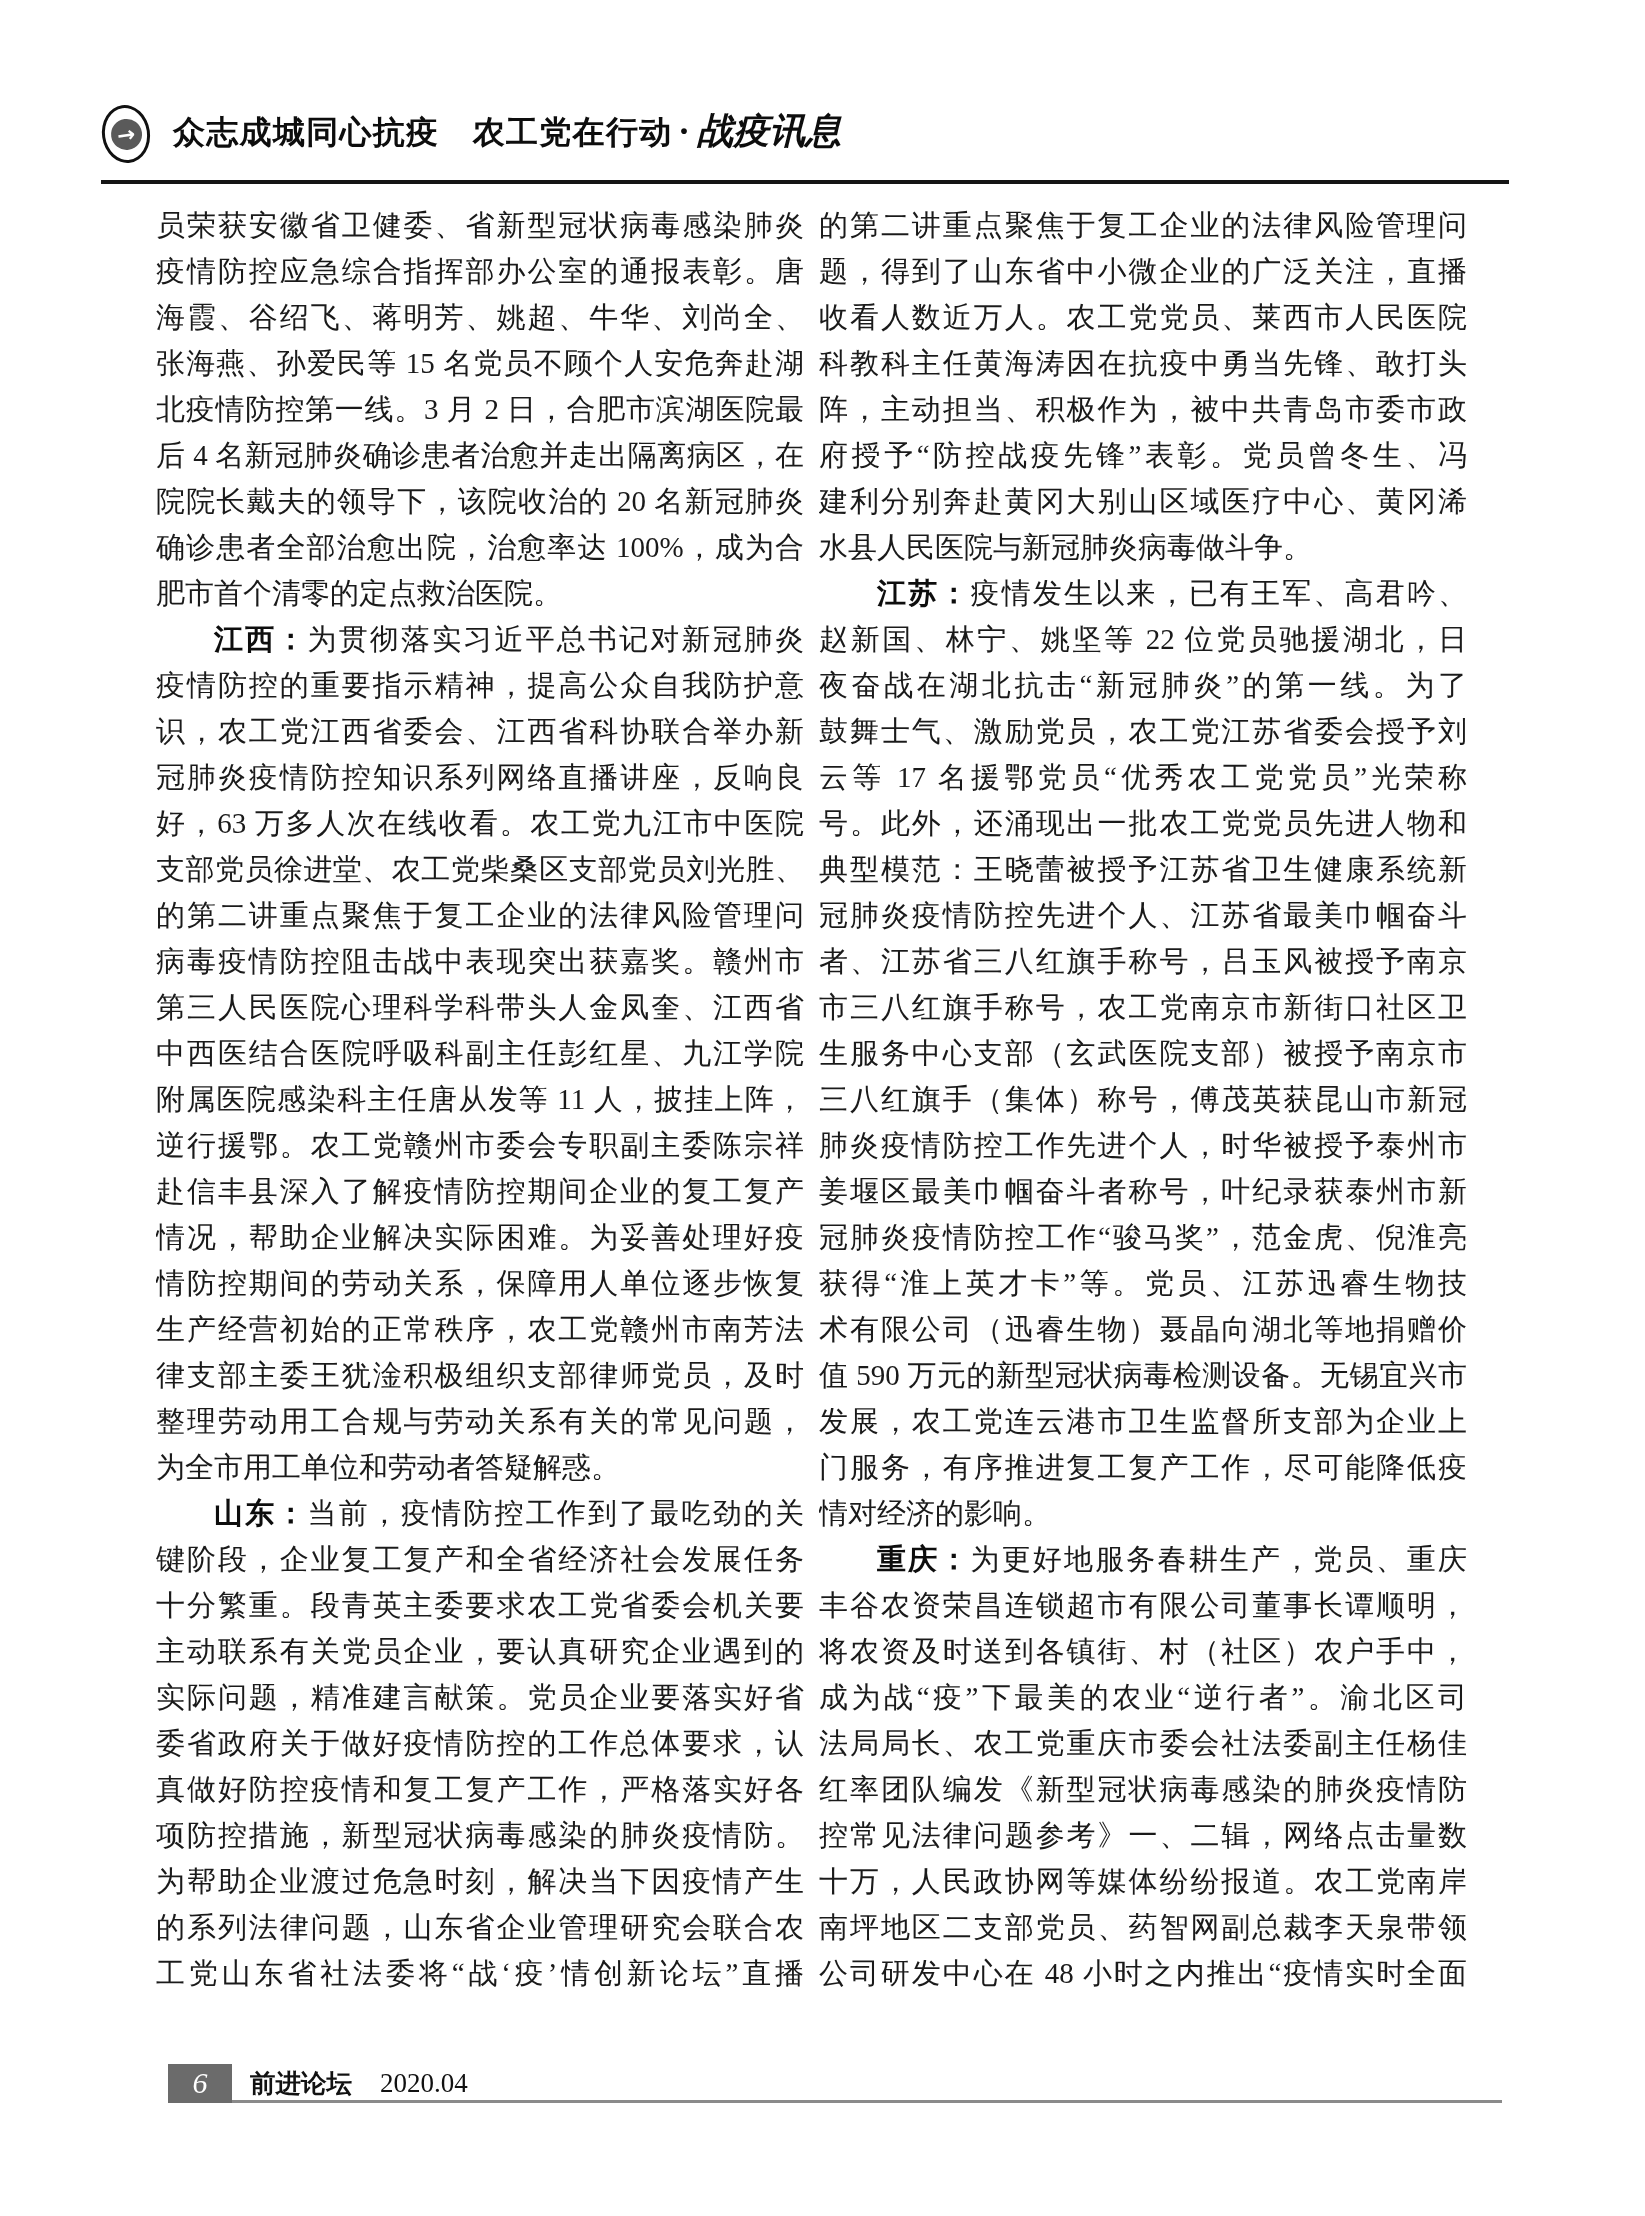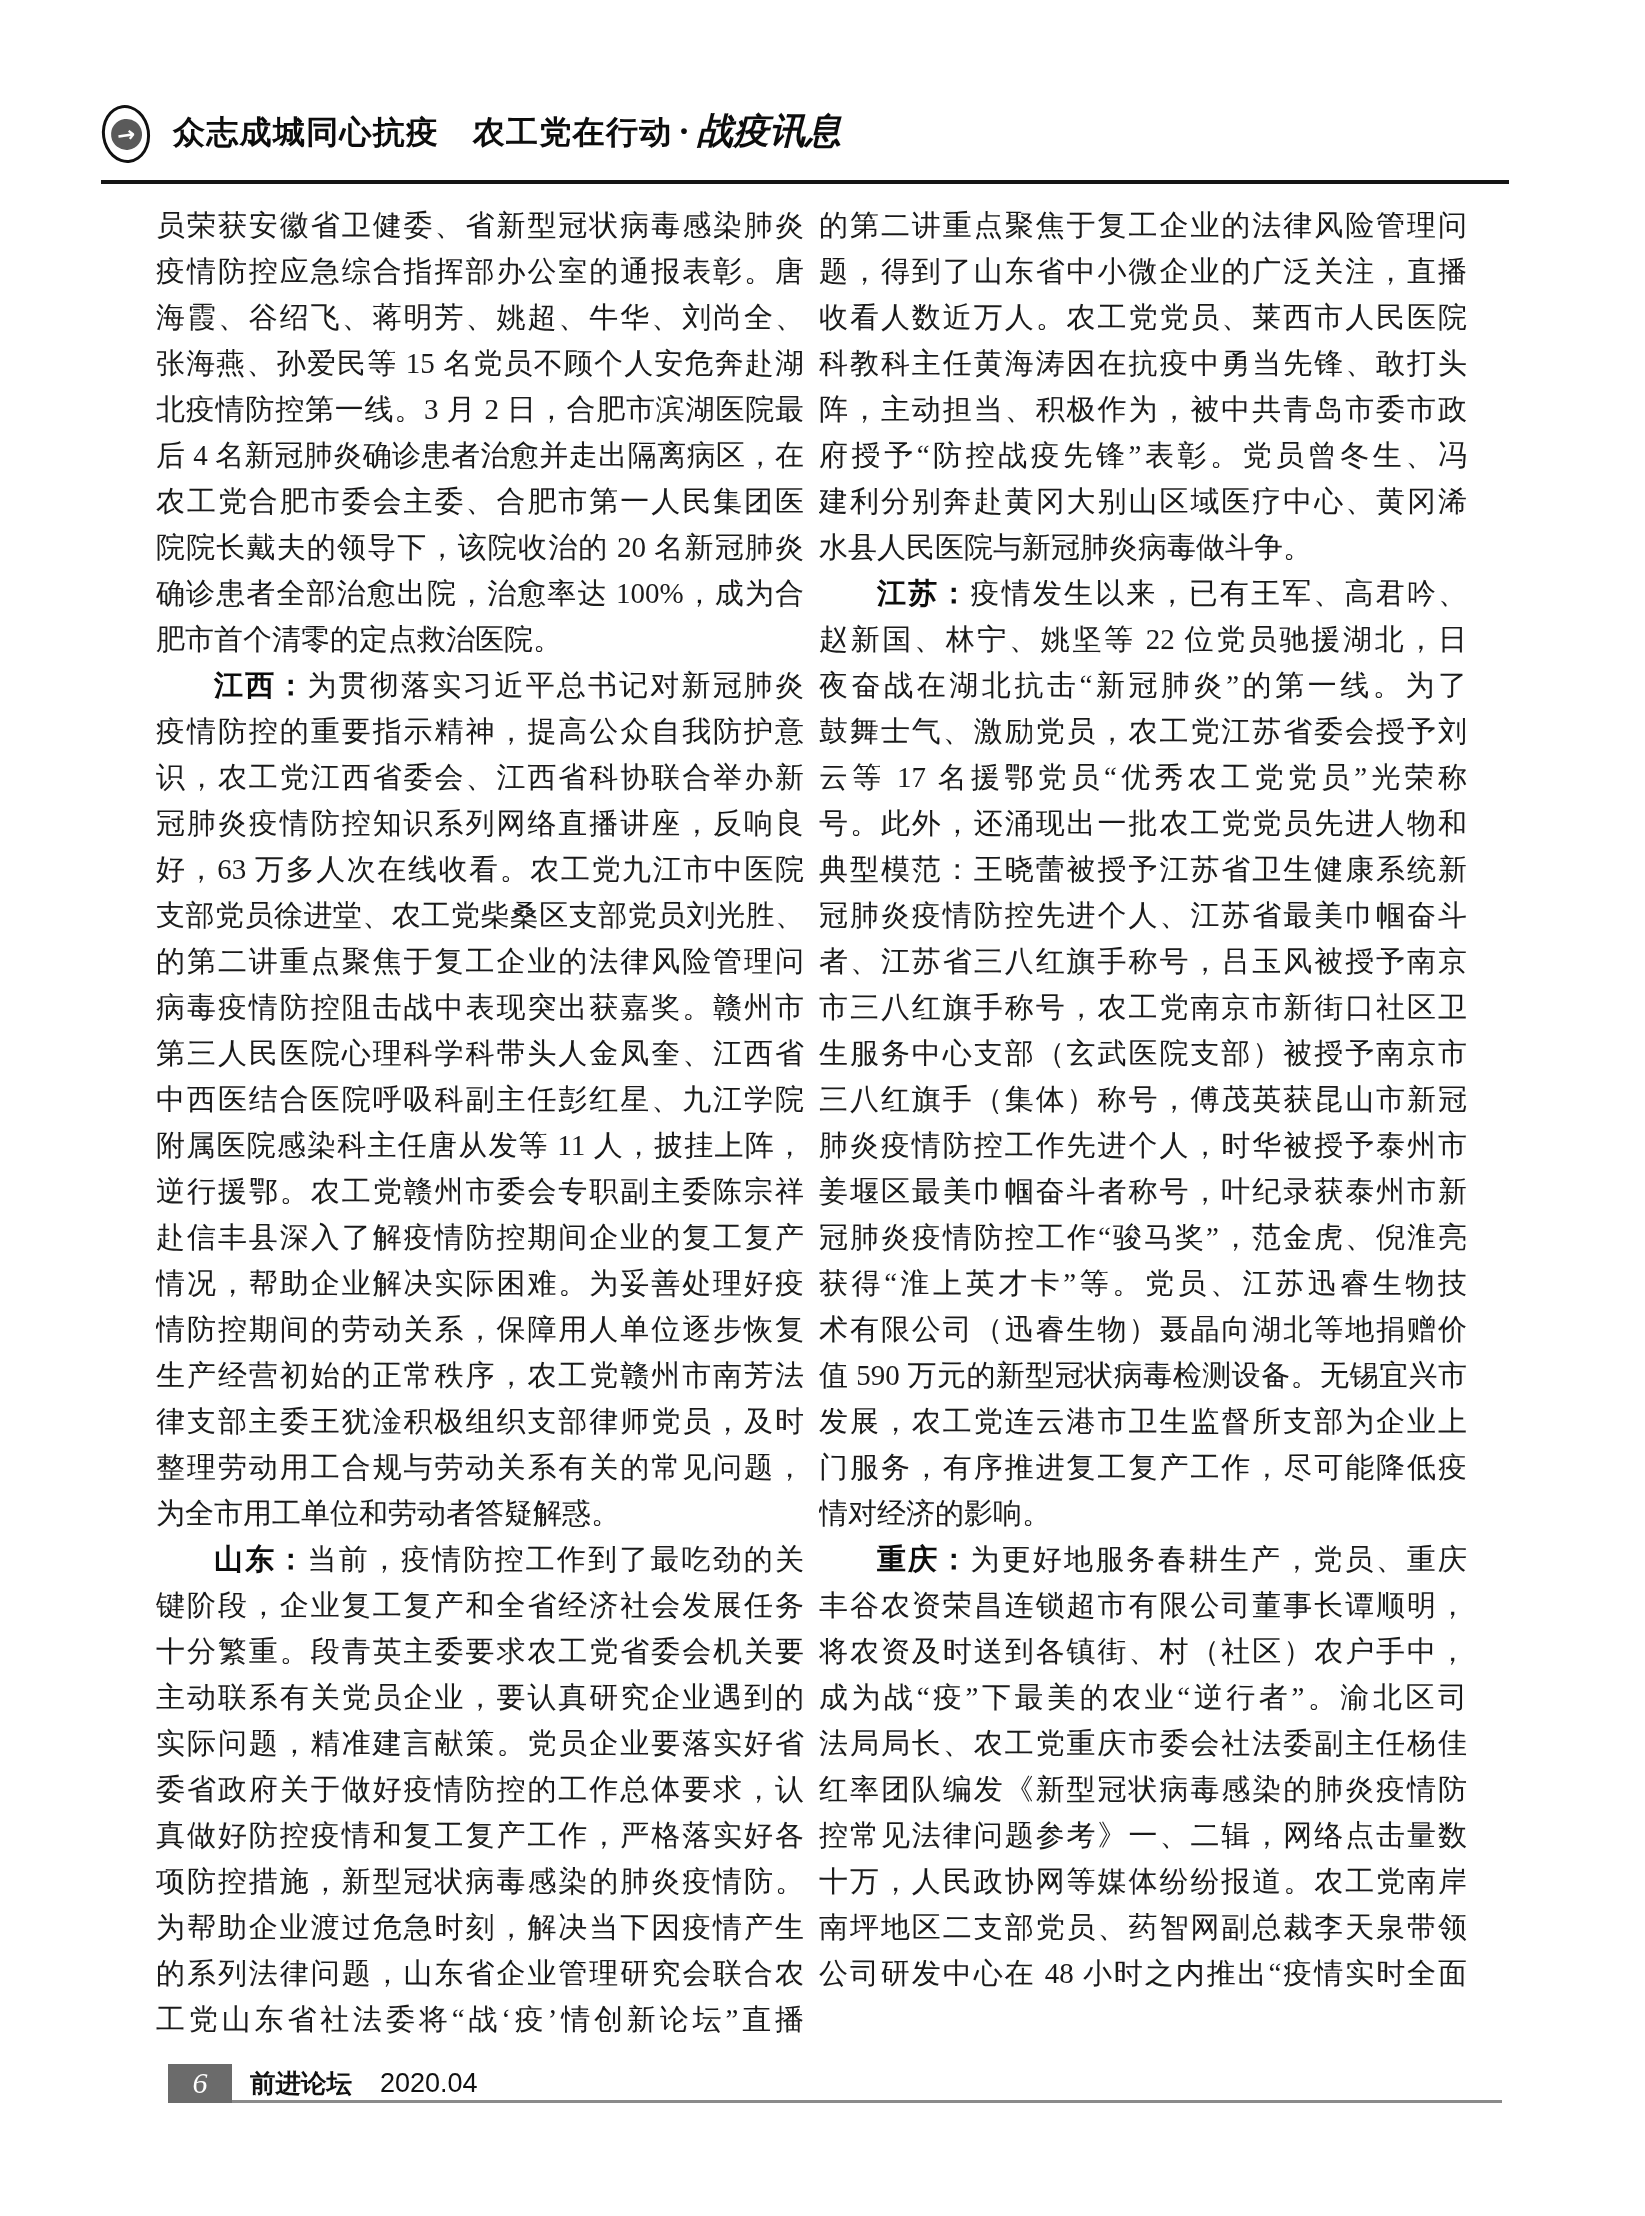--- a/index.html
+++ b/index.html
@@ -105,21 +105,21 @@
     position: absolute; left: 250px; top: 8px;
     height: 39px; line-height: 38px;
     font-family: "Liberation Sans", "DejaVu Sans", sans-serif;
     font-weight: bold;
     font-size: 25.5px;
     color: #111;
   }
   .ftr-issue {
     position: absolute; left: 380px; top: 8px;
     height: 39px; line-height: 38px;
-    font-family: Liberation Sans, sans-serif;
+    font-family: Liberation Serif, serif;
     font-size: 27px;
     color: #111;
   }
 </style>
 </head>
 <body>
 
 <div class="page">
 
   <div class="hdr">
@@ -130,21 +130,20 @@
     <div class="hdr-line"></div>
   </div>
 
   <div class="col col-left" id="col-left">
       <div class="line">员荣获安徽省卫健委、省新型冠状病毒感染肺炎</div>
       <div class="line">疫情防控应急综合指挥部办公室的通报表彰。唐</div>
       <div class="line">海霞、谷绍飞、蒋明芳、姚超、牛华、刘尚全、</div>
       <div class="line">张海燕、孙爱民等 15 名党员不顾个人安危奔赴湖</div>
       <div class="line">北疫情防控第一线。3 月 2 日，合肥市滨湖医院最</div>
       <div class="line">后 4 名新冠肺炎确诊患者治愈并走出隔离病区，在</div>
-      <div class="line">农工党合肥市委会主委、合肥市第一人民集团医</div>
       <div class="line">院院长戴夫的领导下，该院收治的 20 名新冠肺炎</div>
       <div class="line">确诊患者全部治愈出院，治愈率达 100%，成为合</div>
       <div class="line end">肥市首个清零的定点救治医院。</div>
       <div class="line indent"><span class="lead">江西：</span>为贯彻落实习近平总书记对新冠肺炎</div>
       <div class="line">疫情防控的重要指示精神，提高公众自我防护意</div>
       <div class="line">识，农工党江西省委会、江西省科协联合举办新</div>
       <div class="line">冠肺炎疫情防控知识系列网络直播讲座，反响良</div>
       <div class="line">好，63 万多人次在线收看。农工党九江市中医院</div>
       <div class="line">支部党员徐进堂、农工党柴桑区支部党员刘光胜、</div>
       <div class="line">的第二讲重点聚焦于复工企业的法律风险管理问</div>

